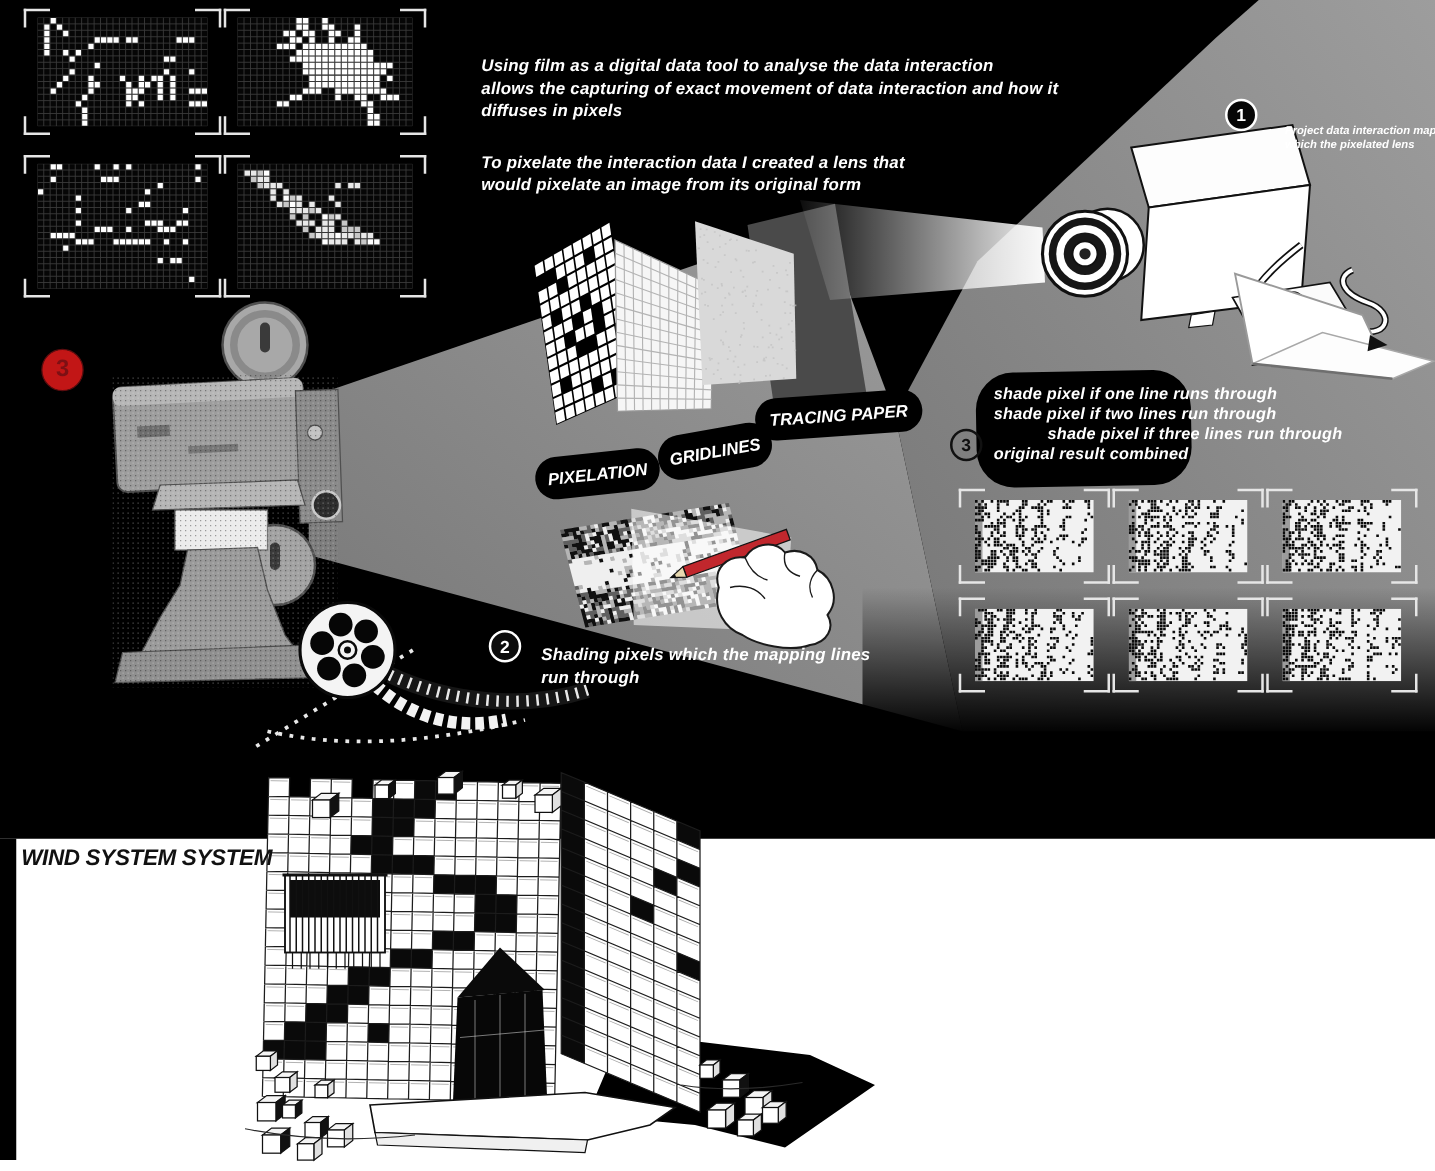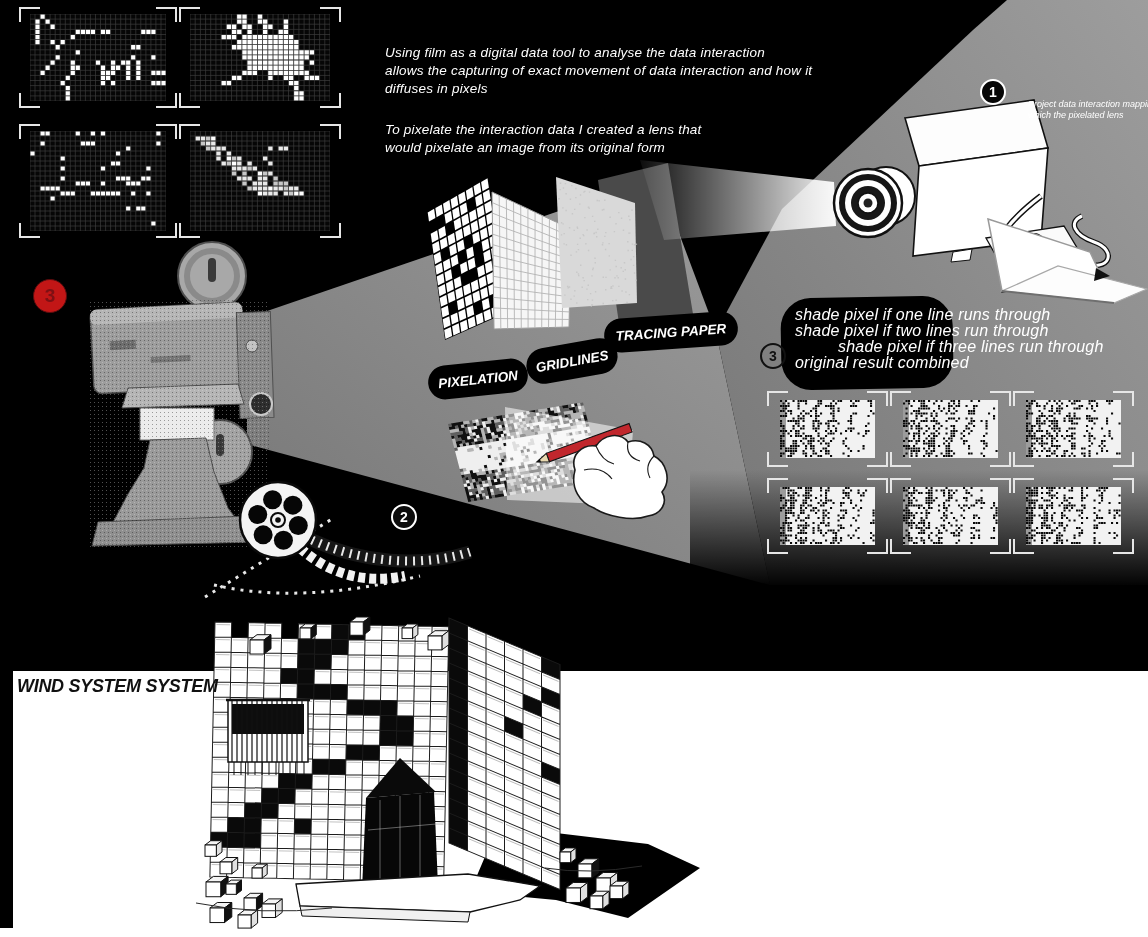--- a/index.html
+++ b/index.html
@@ -1,36 +1,36 @@
 <!DOCTYPE html>
 <html><head>
 <meta charset="utf-8">
 <style>
   html,body{margin:0;padding:0;background:#222;}
   #stage{position:relative;width:1148px;height:937px;background:#ffffff;overflow:hidden;
          font-family:"Liberation Sans",sans-serif;}
   .abs{position:absolute;}
-  .txt{color:#fff;font-weight:normal;font-style:italic;letter-spacing:.2px;white-space:pre-line;z-index:6;}
+  .txt{color:#fff;font-weight:bold;font-style:italic;letter-spacing:.2px;white-space:pre-line;z-index:6;}
   .para{font-size:13.5px;line-height:18px;}
   .small{font-size:9px;line-height:11.5px;letter-spacing:0;white-space:nowrap;}
   .label-blob{background:#000;border-radius:20px;z-index:5;}
   .label-txt{display:flex;align-items:center;justify-content:center;font-size:13.5px;z-index:6;
              color:#fff;font-weight:bold;font-style:italic;}
   .badge{border-radius:50%;display:flex;align-items:center;justify-content:center;
          font-weight:bold;font-size:14px;z-index:7;box-sizing:border-box;font-style:normal;}
   .panelWrap{z-index:6;}
   .panelWrap svg{position:absolute;display:block;}
   .bk{position:absolute;width:19px;height:13px;border:0 solid #e6e6e6;z-index:7;}
   .bk.tl{border-left-width:2px;border-top-width:2px;}
   .bk.tr{border-right-width:2px;border-top-width:2px;}
   .bk.bl{border-left-width:2px;border-bottom-width:2px;}
   .bk.br{border-right-width:2px;border-bottom-width:2px;}
   #art{position:absolute;left:0;top:0;z-index:1;}
   #wind-title{color:#111;font-weight:bold;font-style:italic;font-size:18px;letter-spacing:-.3px;z-index:6;}
-  .results-lines{font-size:16px;line-height:16.5px;}
+  .results-lines{font-size:13px;line-height:16.5px;}
 </style>
 </head>
 <body>
 
 <div id="stage">
 
   <svg id="art" width="1148" height="937">
       <defs>
         <linearGradient id="grayG" x1="0" y1="1" x2="1" y2="0">
           <stop offset="0" stop-color="#767676"></stop>
@@ -358,20 +358,22 @@
   <div class="abs badge" style="left:33px;top:279px;width:34px;height:34px;background:#c21616;color:#7d1014;font-size:19px;border:1px solid #5a0c0e;">3</div>
 
   <div class="abs label-blob" style="left:428px;top:362px;width:100px;height:34px;transform:rotate(-6deg);"></div>
   <div class="abs label-txt" style="left:428px;top:362px;width:100px;height:34px;transform:rotate(-6deg);">PIXELATION</div>
   <div class="abs label-blob" style="left:526px;top:343px;width:92px;height:36px;transform:rotate(-10deg);"></div>
   <div class="abs label-txt" style="left:526px;top:343px;width:92px;height:36px;transform:rotate(-10deg);">GRIDLINES</div>
   <div class="abs label-blob" style="left:604px;top:315px;width:134px;height:34px;transform:rotate(-4deg);"></div>
   <div class="abs label-txt" style="left:604px;top:315px;width:134px;height:34px;transform:rotate(-4deg);">TRACING PAPER</div>
 
   <div class="abs badge" style="left:391px;top:504px;width:26px;height:26px;border:2px solid #fff;background:#0c0c0c;color:#fff;">2</div>
+  <div class="abs txt para" style="left:433px;top:515px;width:300px;">Shading pixels which the mapping lines
+run through</div>
 
   <div class="abs label-blob" style="left:781px;top:297px;width:172px;height:92px;border-radius:30px;transform:rotate(-1deg);"></div>
   <div class="abs badge" style="left:760px;top:343px;width:26px;height:26px;border:2px solid #111;background:transparent;color:#111;">3</div>
   <div class="abs txt results-lines" style="left:795px;top:307px;">shade pixel if one line runs through</div>
   <div class="abs txt results-lines" style="left:795px;top:323px;text-align:right;">shade pixel if two lines run through</div>
   <div class="abs txt results-lines" style="left:838px;top:339px;">shade pixel if three lines run through</div>
   <div class="abs txt results-lines" style="left:795px;top:355px;">original result combined</div>
 
   <div class="abs panelWrap" id="tl0" style="left:19px;top:7px;width:158px;height:101px;">
       <span class="bk tl" style="left: 0px; top: 0px;"></span>

